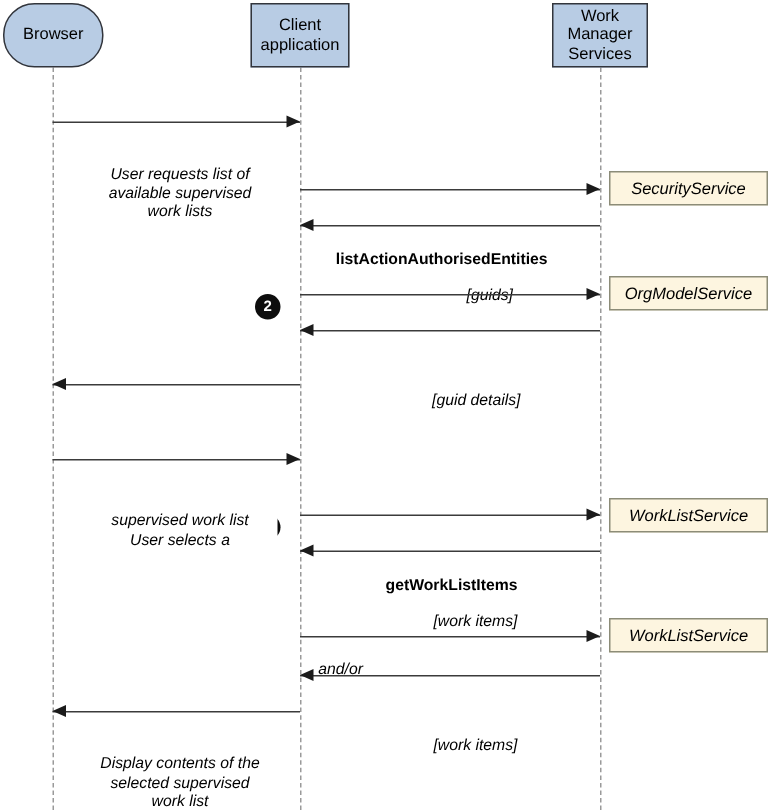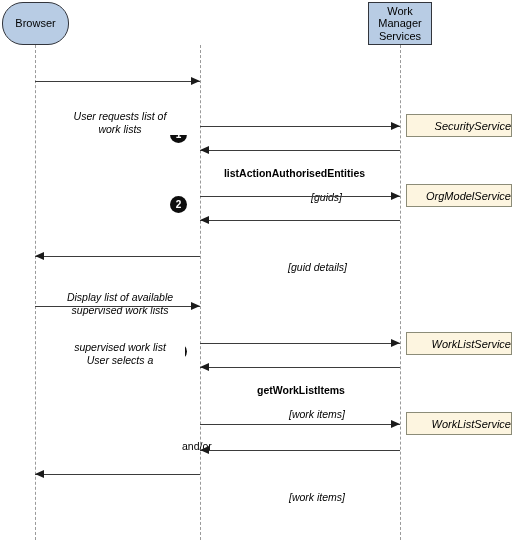--- a/index.html
+++ b/index.html
@@ -30,21 +30,21 @@
     line-height:12.5px;
     padding:2px 2px;
   }
 
   
   .service{
     position:absolute;
     background:#fdf5e0;
     border:1.2px solid #8c8c78;
     box-sizing:border-box;
-    display:flex;align-items:center;justify-content:flex-end;
+    display:flex;align-items:center;justify-content:center;
     font-size:11px;font-style:italic;color:#000;
     white-space:nowrap;
   }
 
   
   .arrow{position:absolute;height:0;border-top:1.2px solid #3b3b3b;}
   .head{position:absolute;width:0;height:0;}
   .head.right{
     border-top:4.5px solid transparent;
     border-bottom:4.5px solid transparent;
@@ -64,21 +64,21 @@
     color:#000;
     line-height:12.5px;
     background:#ffffff;
     padding:0 3px;
     box-sizing:border-box;
     margin-top:48px;
   }
   .msg.call{font-weight:bold;}
   .msg.ret{font-style:italic;text-align:right;}
   .msg.note{font-style:italic;}
-  .msg.andor{text-align:left;background:transparent;padding:0;}
+  .msg.andor{font-style:italic;text-align:right;background:transparent;padding:0;}
 
   
   .badge{
     position:absolute;
     width:17px;height:17px;border-radius:50%;
     background:#0d0d0d;
     color:#ffffff;
     font-size:10px;font-weight:bold;
     display:flex;align-items:center;justify-content:center;
     line-height:1;
@@ -90,20 +90,24 @@
 <div id="diagram">
 
   <div class="lifeline" style="left:35px;top:45px;height:495px;"></div>
   <div class="lifeline" style="left:200px;top:45px;height:495px;"></div>
   <div class="lifeline" style="left:400px;top:45px;height:495px;"></div>
 
   <div class="actor" style="left:2px;top:2px;width:67px;height:43px;border-radius:21px;">
     <span>Browser</span>
   </div>
 
+  <div class="actor" style="left:167px;top:2px;width:66px;height:43px;flex-direction:column;">
+    <span>Client</span>
+    <span>application</span>
+  </div>
 
   <div class="actor" style="left:368px;top:2px;width:64px;height:43px;flex-direction:column;">
     <span>Work</span>
     <span>Manager</span>
     <span>Services</span>
   </div>
 
   <div class="service" style="left:406px;top:114px;width:106px;height:23px;">
     <span>SecurityService</span>
   </div>
@@ -127,44 +131,41 @@
     <span>2</span>
   </div>
   <div class="badge" style="left:170px;top:343px;">
     <span>3</span>
   </div>
 
   <div class="arrow" style="left:35px;top:81px;width:165px;"></div>
   <div class="head right" style="left:191px;top:76.5px;"></div>
   <div class="msg note" style="left:50px;top:62px;width:140px;">
     <div>User requests list of</div>
+    <div>available supervised</div>
     <div>work lists</div>
   </div>
 
   <div class="arrow" style="left:200px;top:126px;width:200px;"></div>
   <div class="head right" style="left:391px;top:121.5px;"></div>
   <div class="msg call" style="left:212px;top:119px;width:165px;">listActionAuthorisedEntities</div>
 
   <div class="arrow" style="left:200px;top:150px;width:200px;"></div>
   <div class="head left" style="left:200px;top:145.5px;"></div>
   <div class="msg ret" style="left:255px;top:143px;width:90px;">[guids]</div>
 
   <div class="arrow" style="left:200px;top:196px;width:200px;"></div>
   <div class="head right" style="left:391px;top:191.5px;"></div>
 
   <div class="arrow" style="left:200px;top:220px;width:200px;"></div>
   <div class="head left" style="left:200px;top:215.5px;"></div>
   <div class="msg ret" style="left:250px;top:213px;width:100px;">[guid details]</div>
 
   <div class="arrow" style="left:35px;top:256px;width:165px;"></div>
   <div class="head left" style="left:35px;top:251.5px;"></div>
-  <div class="msg note" style="left:50px;top:243px;width:140px;">
-    <div>Display list of available</div>
-    <div>supervised work lists</div>
-  </div>
 
   <div class="arrow" style="left:35px;top:306px;width:165px;"></div>
   <div class="head right" style="left:191px;top:301.5px;"></div>
   <div class="msg note" style="left:55px;top:293px;width:130px;">
     <div>supervised work list</div>
     <div>User selects a</div>
   </div>
 
   <div class="arrow" style="left:200px;top:343px;width:200px;"></div>
   <div class="head right" style="left:391px;top:338.5px;"></div>
@@ -178,14 +179,19 @@
 
   <div class="arrow" style="left:200px;top:424px;width:200px;"></div>
   <div class="head right" style="left:391px;top:419.5px;"></div>
 
   <div class="arrow" style="left:200px;top:450px;width:200px;"></div>
   <div class="head left" style="left:200px;top:445.5px;"></div>
   <div class="msg ret" style="left:252px;top:443px;width:96px;">[work items]</div>
 
   <div class="arrow" style="left:35px;top:474px;width:165px;"></div>
   <div class="head left" style="left:35px;top:469.5px;"></div>
+  <div class="msg note" style="left:50px;top:455px;width:140px;">
+    <div>Display contents of the</div>
+    <div>selected supervised</div>
+    <div>work list</div>
+  </div>
 
 </div>
 
 </body></html>

